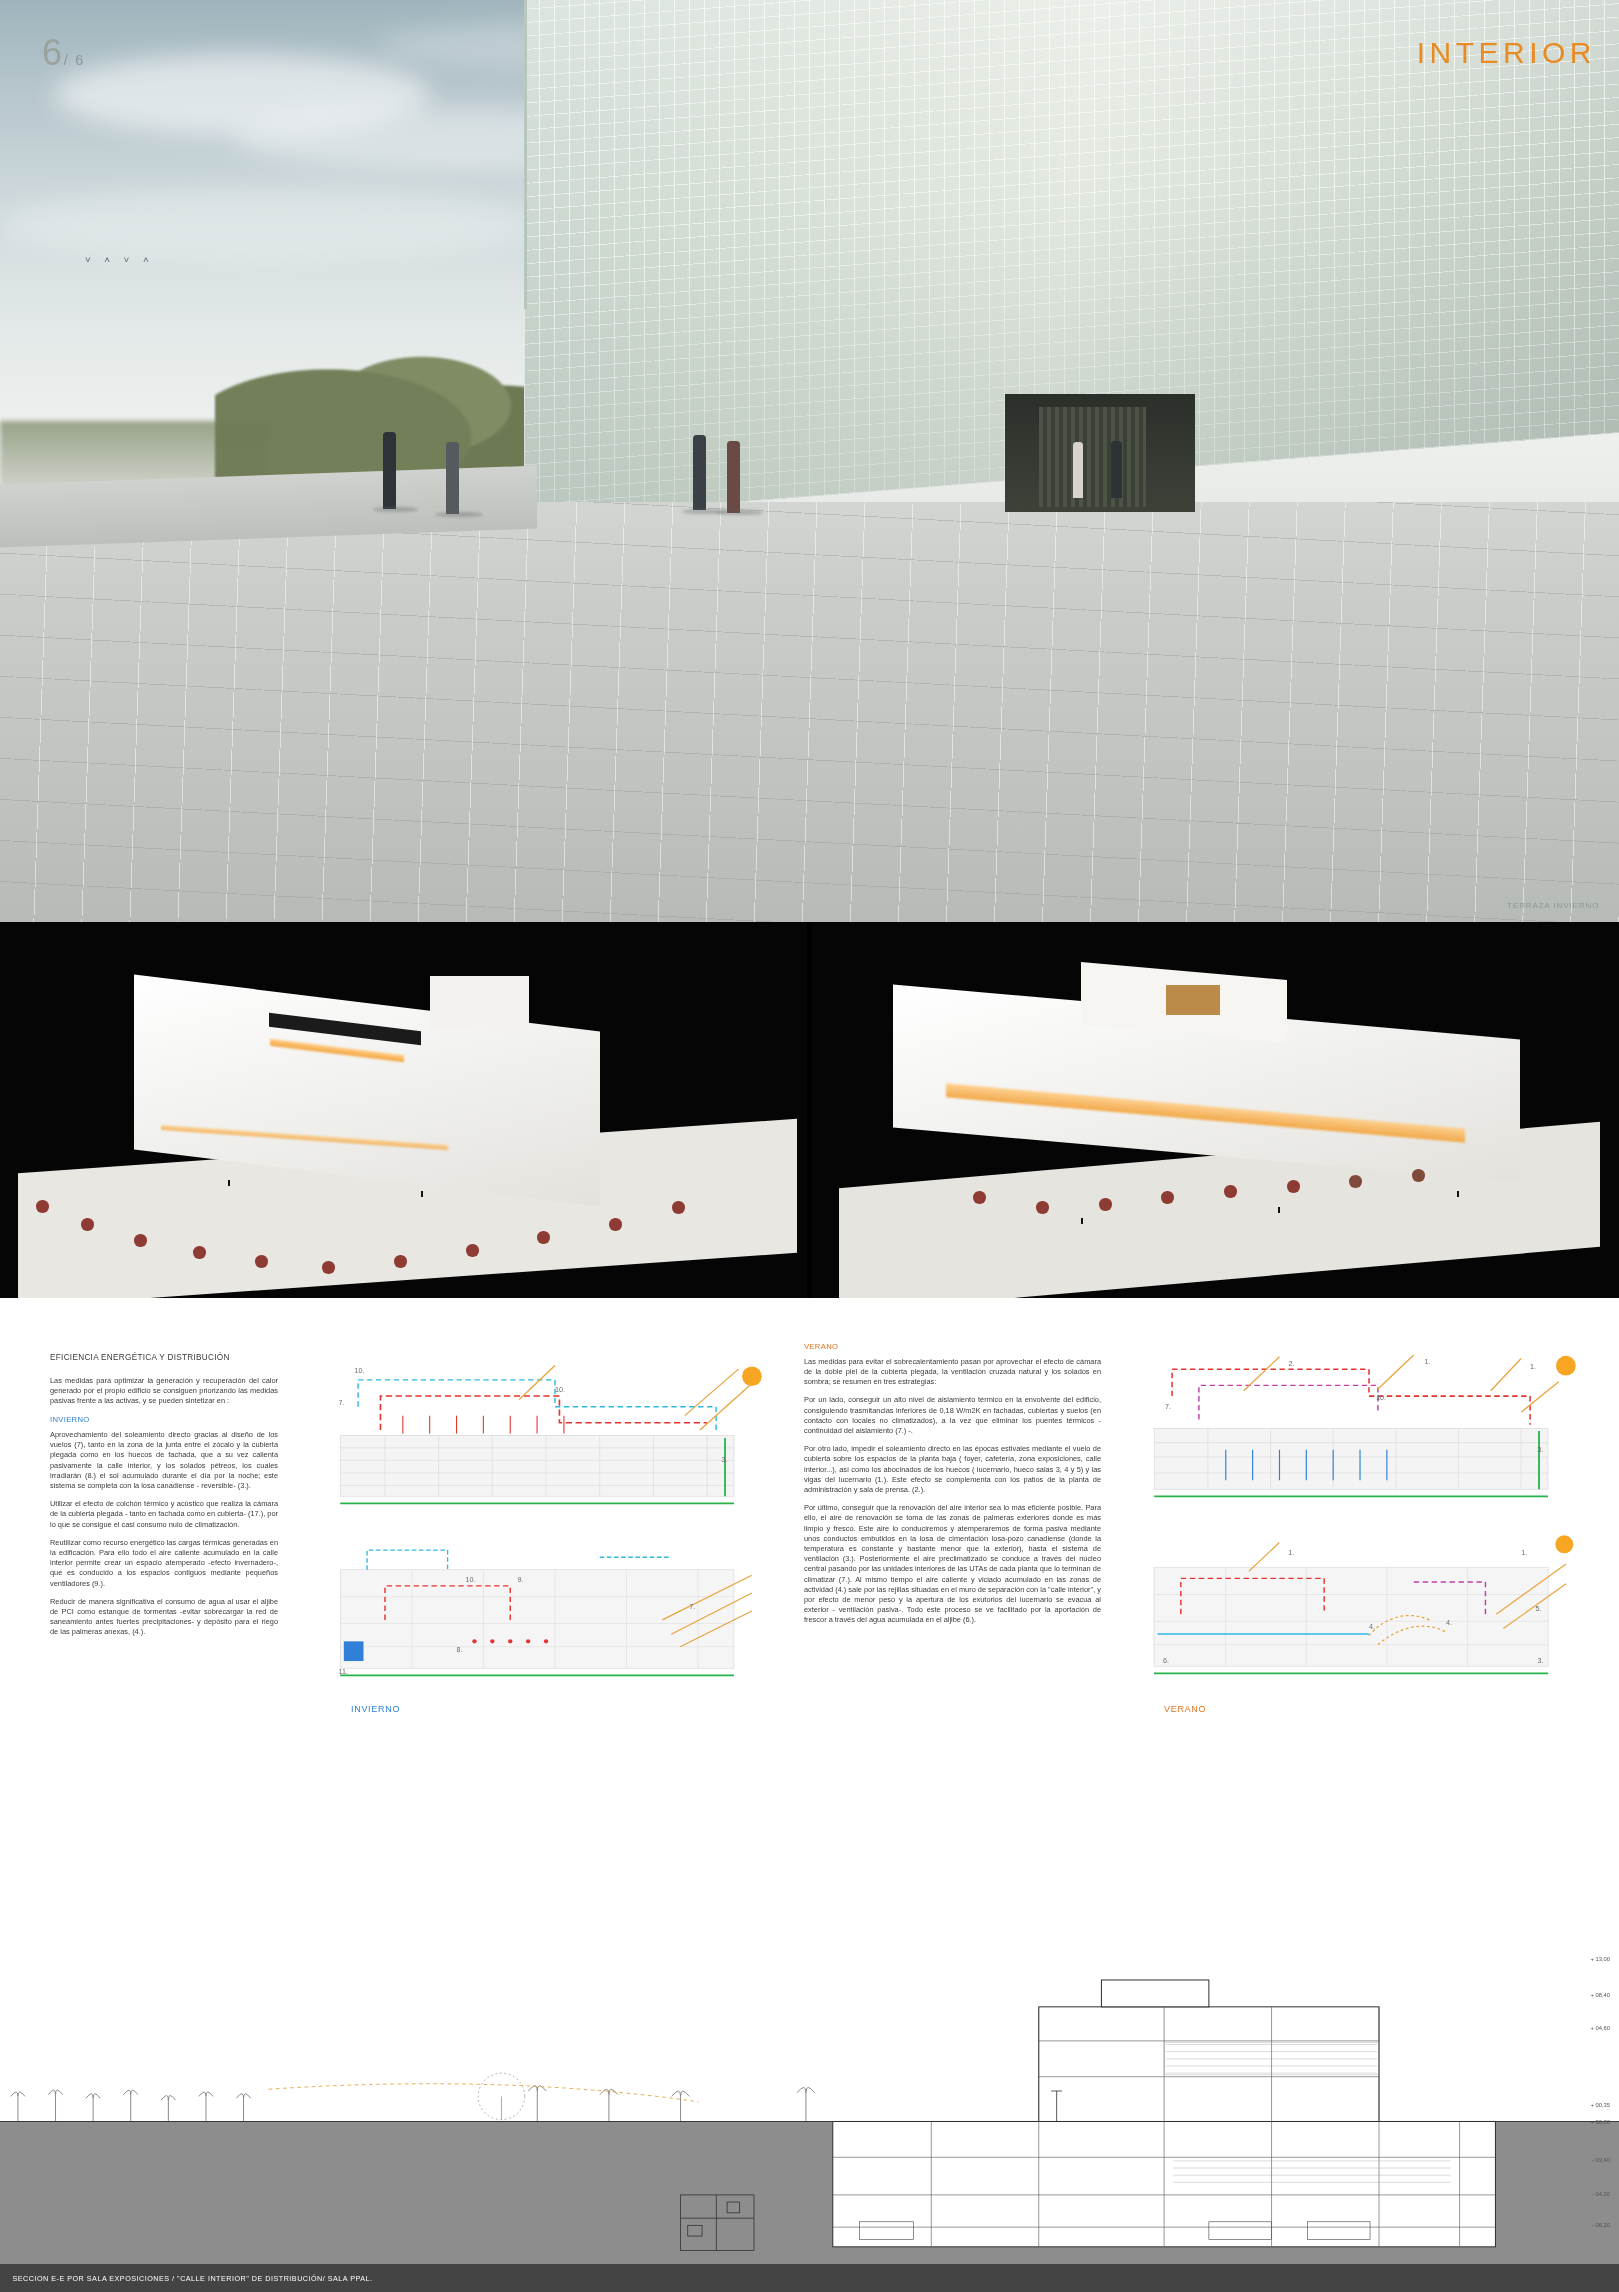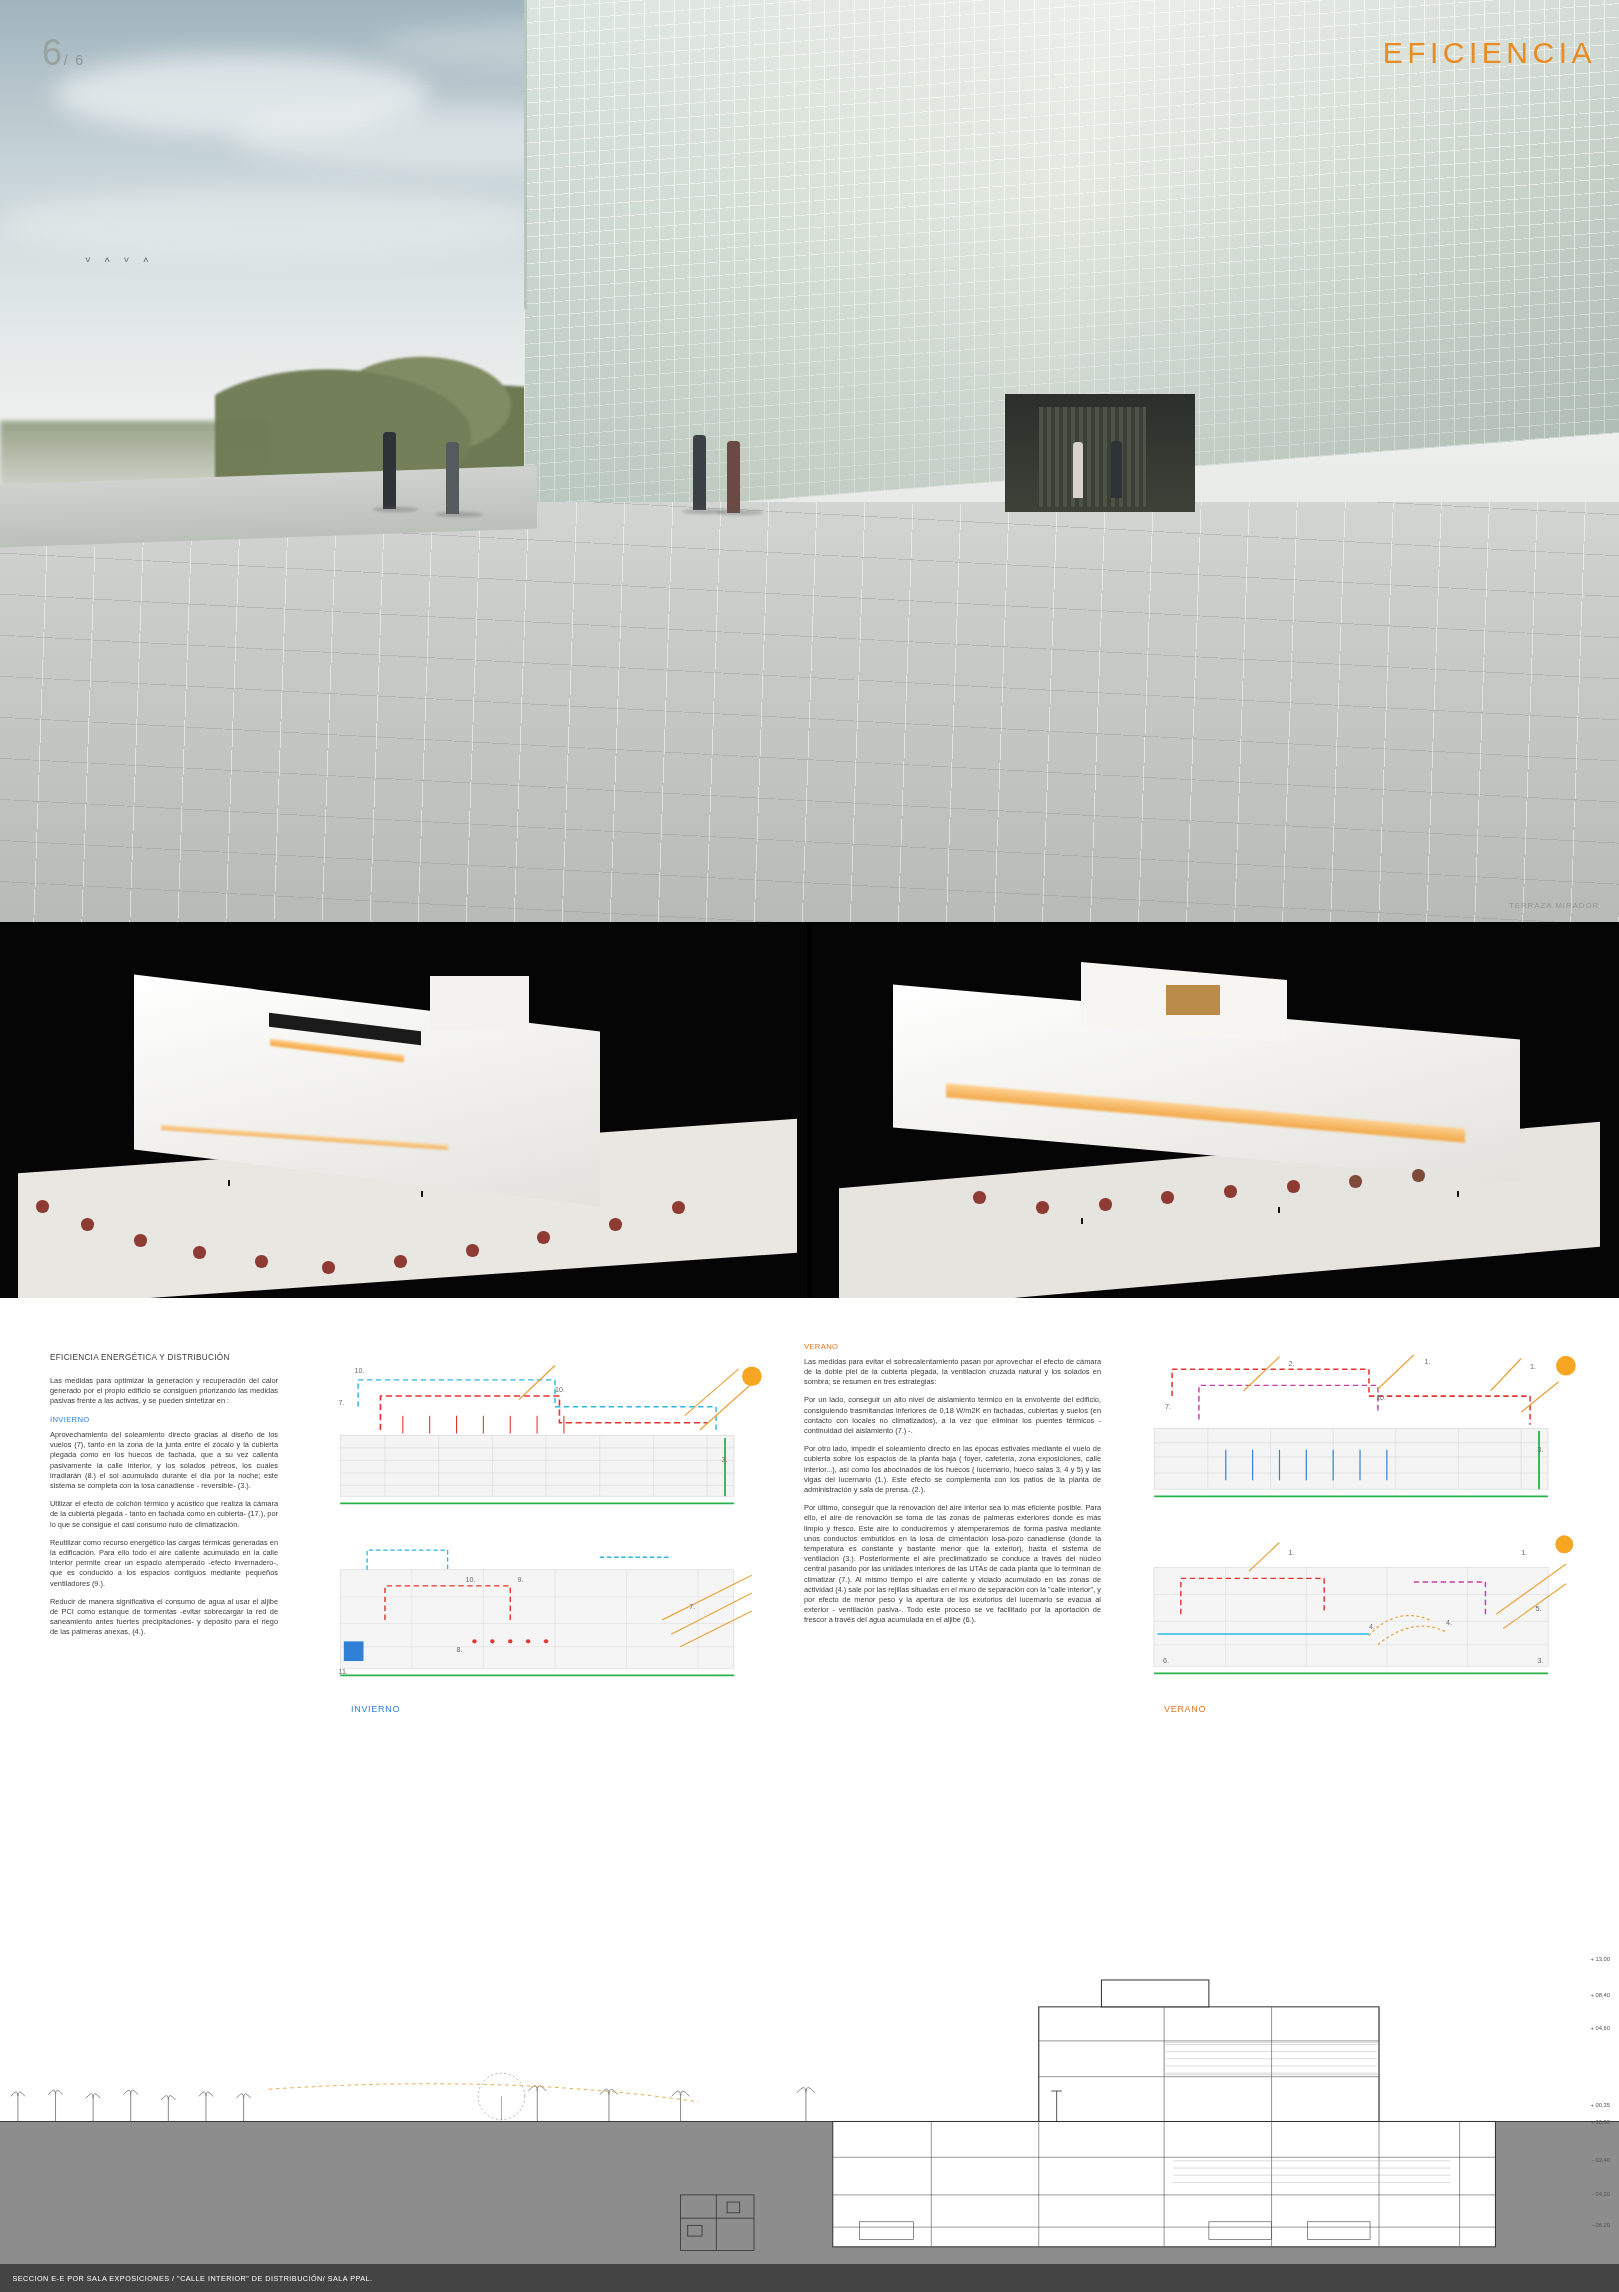--- a/index.html
+++ b/index.html
@@ -125,22 +125,22 @@
     <div class="person" style="left:693px;top:435px;width:12.5px;height:75px;background:#3b4045;"></div>
     <div class="shadow" style="left:682px;top:509px;width:45px;"></div>
     <div class="person" style="left:727px;top:441px;width:13.4px;height:72px;background:#6b4a45;"></div>
     <div class="shadow" style="left:716px;top:510px;width:47px;"></div>
     <div class="person" style="left:1073px;top:442px;width:9.9px;height:56px;background:#d8d4cc;"></div>
     <div class="person" style="left:1111px;top:441px;width:10.7px;height:57px;background:#2d3237;"></div>
 
     <div class="pagenum">
       <span>6</span><small>/ 6</small>
     </div>
-    <div class="brand">EFICIENCIA</div>
-    <div class="render-label">TERRAZA MIRADOR</div>
+    <div class="brand">INTERIOR</div>
+    <div class="render-label">TERRAZA INVIERNO</div>
   </div>
 
   <div class="photos">
 
     <div class="photo">
       <div class="mq-base" style="left:18px;top:224px;width:779px;height:134px;background:#e9e7e1;transform:skewY(-4deg);"></div>
       <div class="mq-vol" style="left:134px;top:81px;width:466px;height:175px;transform:skewY(7deg);"></div>
       <div class="mq-vol" style="left:430px;top:54px;width:99px;height:54px;background:#f3f2ee;"></div>
       <div class="mq-dark" style="left:269px;top:100px;width:152px;height:14.3px;transform:skewY(7deg);background:#1b1b1b;"></div>
       <div class="mq-glow" style="left:270px;top:125px;width:134px;height:7.2px;transform:skewY(7deg);"></div>

